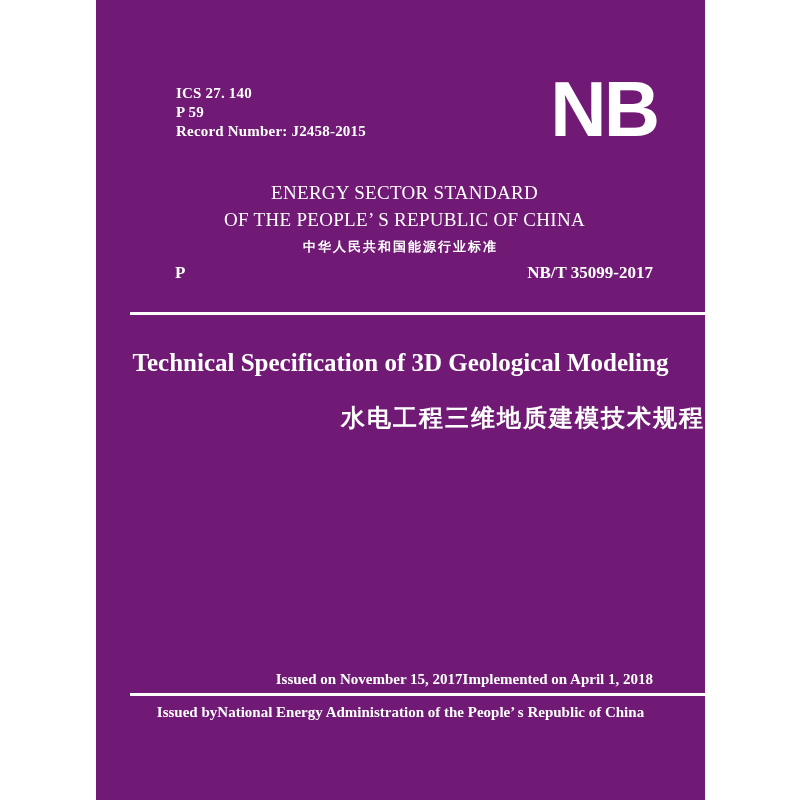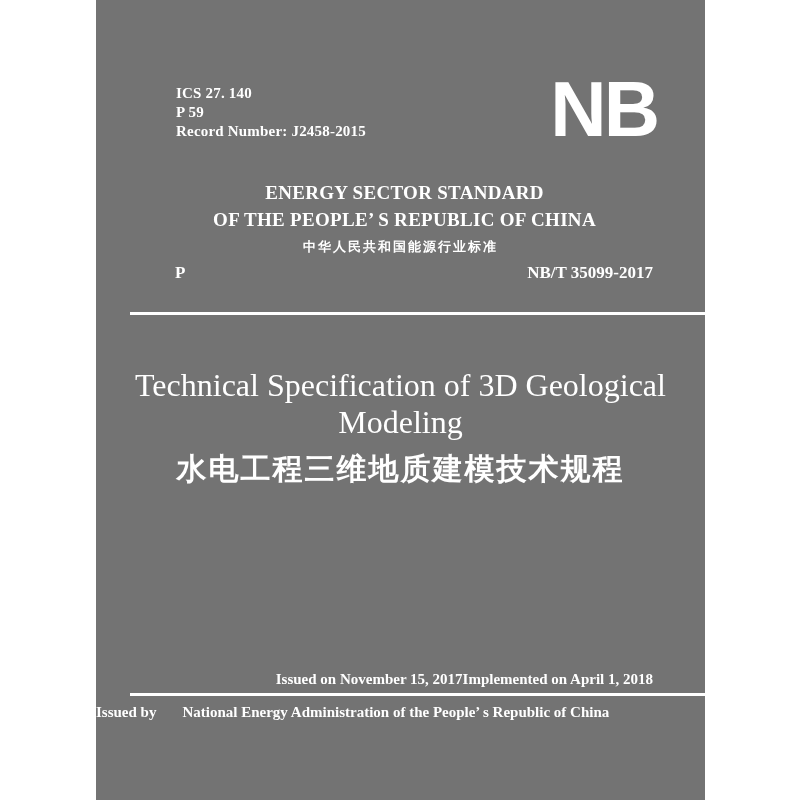--- a/index.html
+++ b/index.html
@@ -10,21 +10,21 @@
     background: #ffffff;
     overflow: hidden;
     font-family: "Liberation Serif", serif;
   }
   .cover {
     position: absolute;
     left: 96px;
     top: 0;
     width: 609px;
     height: 800px;
-    background: #737373;
+    background: #701a75;
     color: #ffffff;
   }
   .meta {
     position: absolute;
     top: 84px;
     left: 80px;
     font-size: 15px;
     font-weight: bold;
     line-height: 19px;
     letter-spacing: 0.2px;
@@ -42,21 +42,21 @@
   }
   .header-block {
     position: absolute;
     top: 179px;
     left: 0;
     right: 0;
     text-align: center;
   }
   .header-en {
     font-size: 19px;
-    font-weight: bold;
+    font-weight: normal;
     line-height: 27px;
     letter-spacing: 0.3px;
     padding-left: 8px;
   }
   .header-cn {
     font-family: "Liberation Sans", sans-serif;
     font-size: 13px;
     font-weight: bold;
     line-height: 27px;
     letter-spacing: 2px;
@@ -75,57 +75,56 @@
     position: absolute;
     left: 34px;
     right: 0;
     height: 3px;
     background: #ffffff;
   }
   .rule-1 { top: 312px; }
   .rule-2 { top: 693px; }
   .title-en {
     position: absolute;
-    top: 367px;
+    top: 344px;
     left: 0;
     right: 0;
     text-align: center;
-    font-size: 32px;
-    font-weight: normal;
+    font-size: 25px;
+    font-weight: bold;
     line-height: 37px;
   }
   .title-cn {
     position: absolute;
-    top: 449px;
+    top: 402px;
     left: 0;
     right: 0;
-    text-align: center;
+    text-align: right;
     font-family: "Liberation Sans", sans-serif;
-    font-size: 30px;
+    font-size: 24px;
     font-weight: bold;
     letter-spacing: 2px;
   }
   .dates-row {
     position: absolute;
     top: 671px;
     left: 83px;
     right: 52px;
     display: flex;
     justify-content: flex-end;
     font-size: 15px;
     font-weight: bold;
   }
   .issuer-row {
     position: absolute;
     top: 704px;
     left: 0;
     right: 0;
     display: flex;
-    justify-content: flex-start;
-    gap: 26px;
+    justify-content: center;
     font-size: 15px;
     font-weight: bold;
   }
 </style>
 </head>
 <body>
 
 <div class="cover">
 
   <div class="meta">

